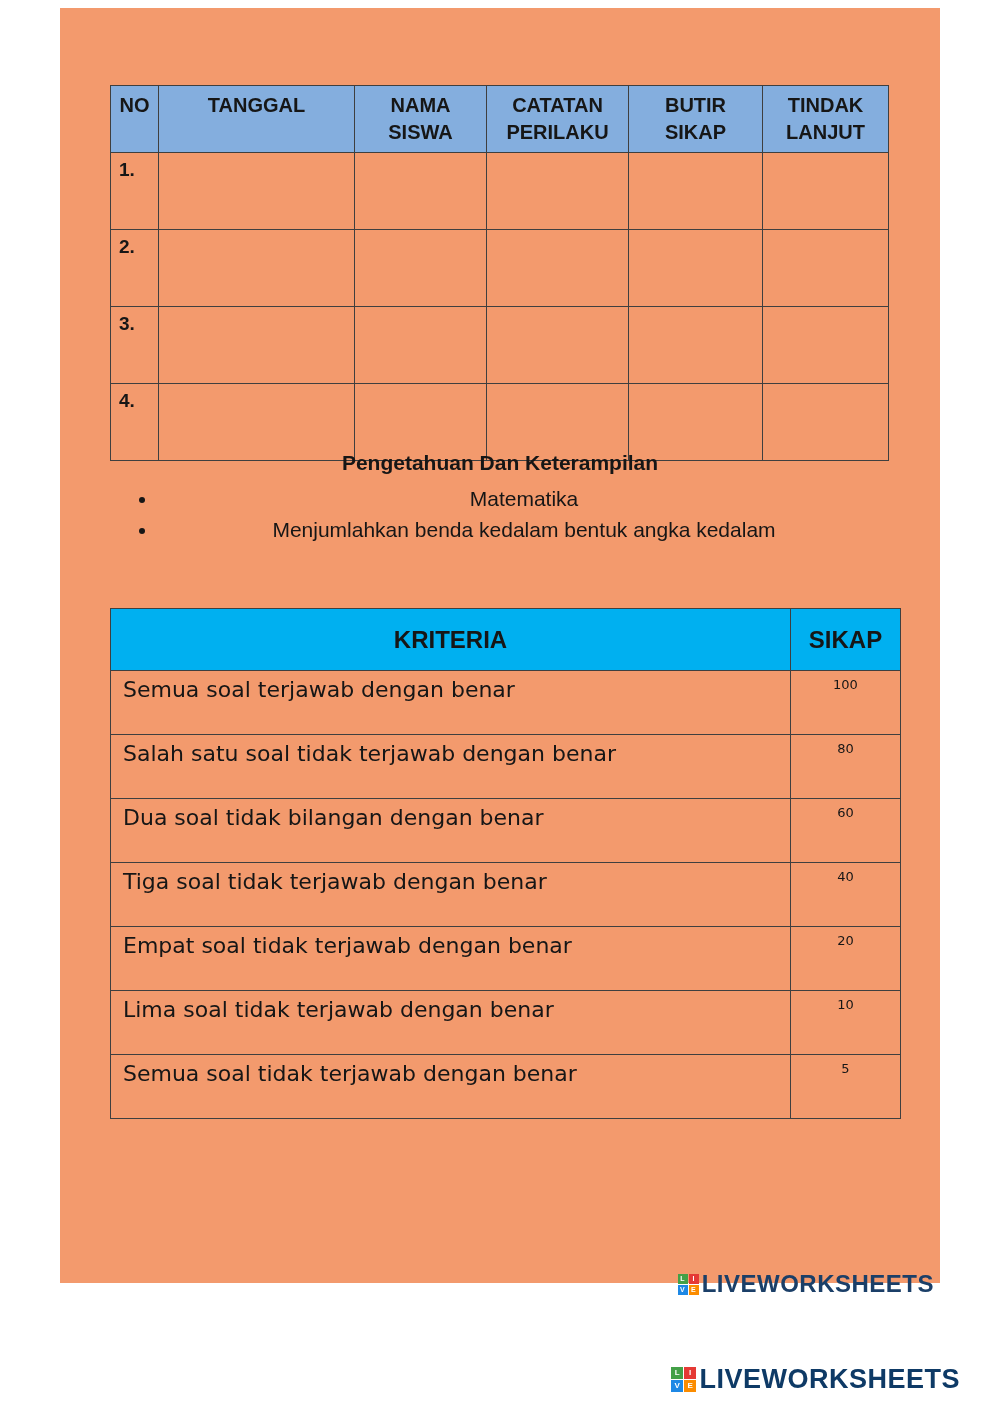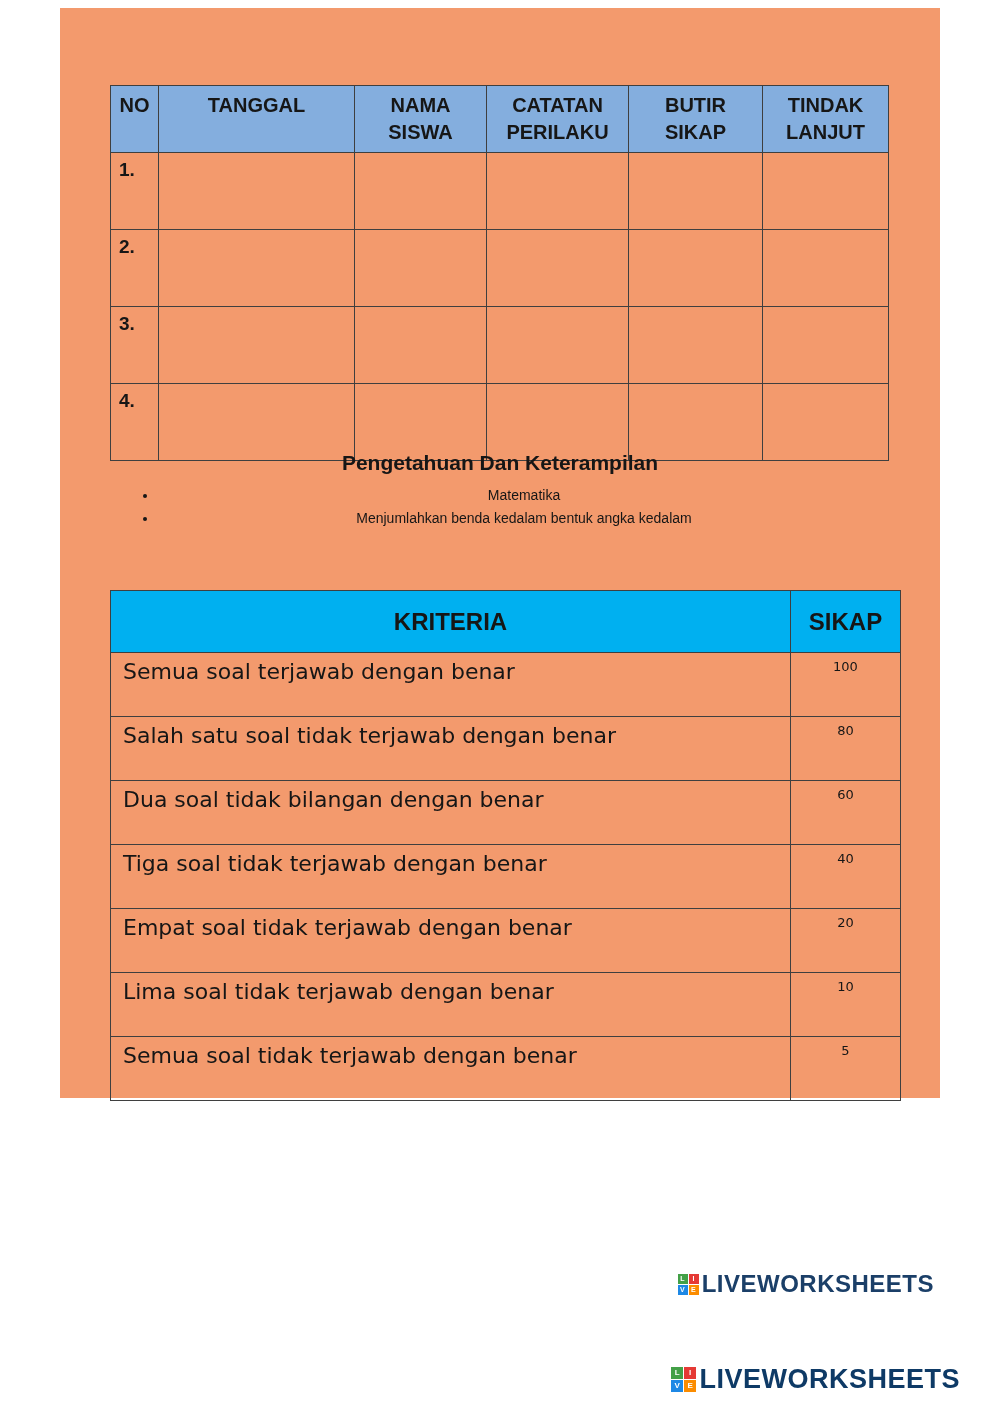--- a/index.html
+++ b/index.html
@@ -13,21 +13,21 @@
     width: 1000px;
     height: 1414px;
     background: #ffffff;
     overflow: hidden;
   }
   .page {
     position: absolute;
     left: 60px;
     top: 8px;
     width: 880px;
-    height: 1090px;
+    height: 1275px;
     background: #f39a6d;
   }
 
   
   table.behavior {
     position: absolute;
     left: 50px;
     top: 77px;
     border-collapse: collapse;
     table-layout: fixed;
@@ -70,29 +70,29 @@
     font-size: 21px;
     margin: 0 0 6px 0;
   }
   .section .intro {
     font-size: 21px;
     margin: 0 0 4px 0;
   }
   .section ul {
     margin: 12px 0 0 0;
     padding-left: 48px;
-    font-size: 14px;
+    font-size: 21px;
   }
   .section ul li { margin-bottom: 7px; }
 
   
   table.score {
     position: absolute;
     left: 50px;
-    top: 582px;
+    top: 600px;
     border-collapse: collapse;
     table-layout: fixed;
     width: 790px;
     font-family: "DejaVu Sans", sans-serif;
   }
   table.score th, table.score td {
     border: 1px solid #3f3f3f;
     box-sizing: border-box;
     color: #161616;
   }

